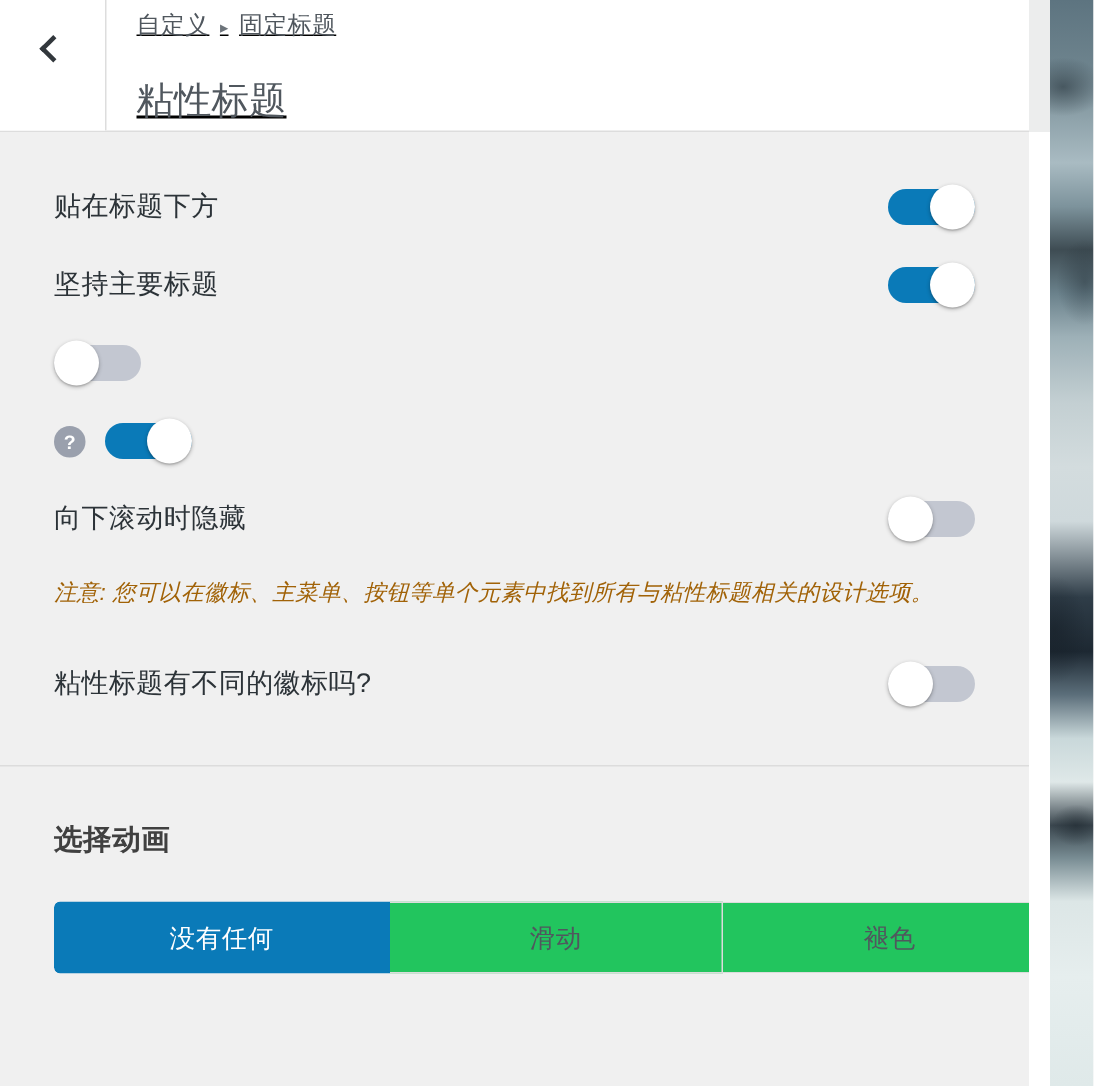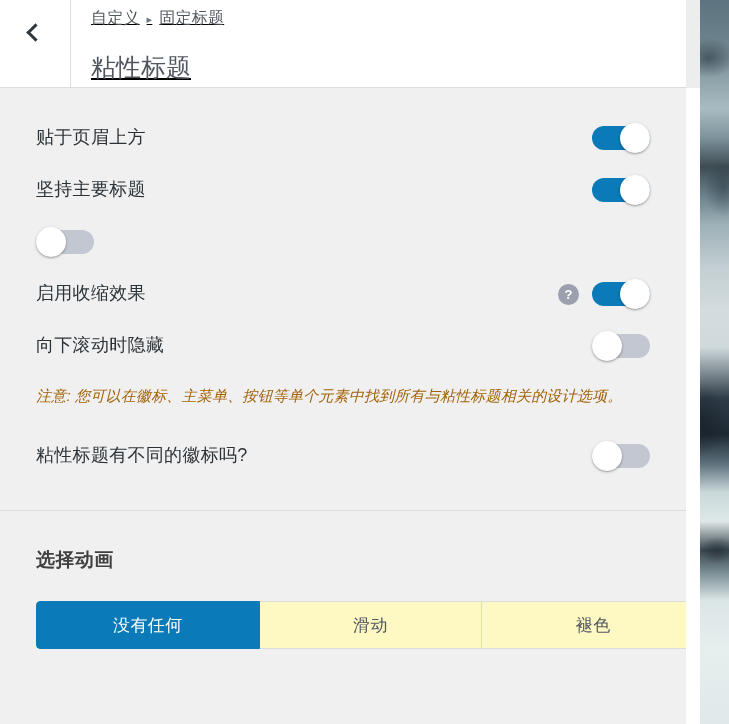--- a/index.html
+++ b/index.html
@@ -235,21 +235,21 @@
     border-radius: 4px;
     overflow: hidden;
   }
   .btn-group .seg {
     flex: 1;
     display: flex;
     align-items: center;
     justify-content: center;
     font-size: 17px;
     color: #50575e;
-    background: #fef9c3;
+    background: #22c55e;
     border: 1px solid #dcdcdc;
     border-left: none;
     cursor: pointer;
     letter-spacing: 0.4px;
   }
   .btn-group .seg:first-child {
     border-left: 1px solid #dcdcdc;
     border-top-left-radius: 4px;
     border-bottom-left-radius: 4px;
   }
@@ -284,21 +284,21 @@
           <span class="breadcrumb-sep">▸</span>
           <span>固定标题</span>
         </div>
         <div class="page-title">粘性标题</div>
       </div>
     </div>
 
     <div class="toggle-list">
 
       <div class="toggle-row">
-        <span class="toggle-label">贴于页眉上方</span>
+        <span class="toggle-label">贴在标题下方</span>
         <div class="toggle-right">
           <div class="switch on">
             <span class="track"></span>
             <span class="knob"></span>
           </div>
         </div>
       </div>
 
       <div class="toggle-row">
         <span class="toggle-label">坚持主要标题</span>
@@ -313,21 +313,20 @@
       <div class="toggle-row">
         <div class="toggle-right">
           <div class="switch off">
             <span class="track"></span>
             <span class="knob"></span>
           </div>
         </div>
       </div>
 
       <div class="toggle-row">
-        <span class="toggle-label">启用收缩效果</span>
         <div class="toggle-right">
           <span class="help-icon">?</span>
           <div class="switch on">
             <span class="track"></span>
             <span class="knob"></span>
           </div>
         </div>
       </div>
 
       <div class="toggle-row">

